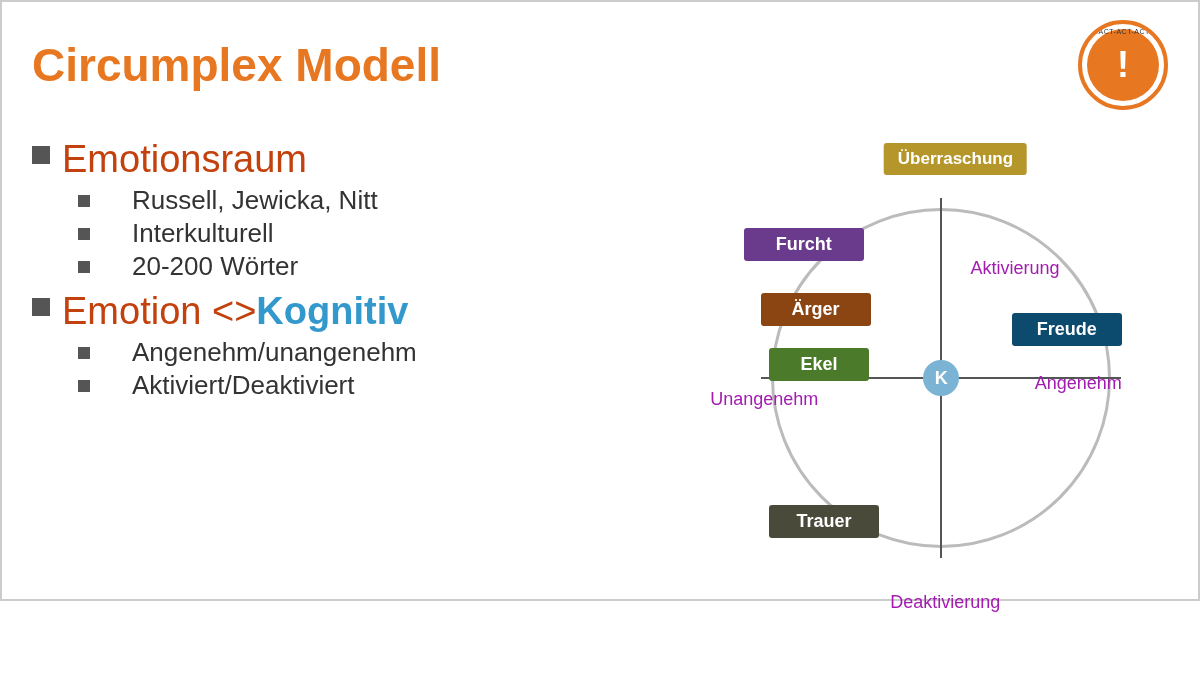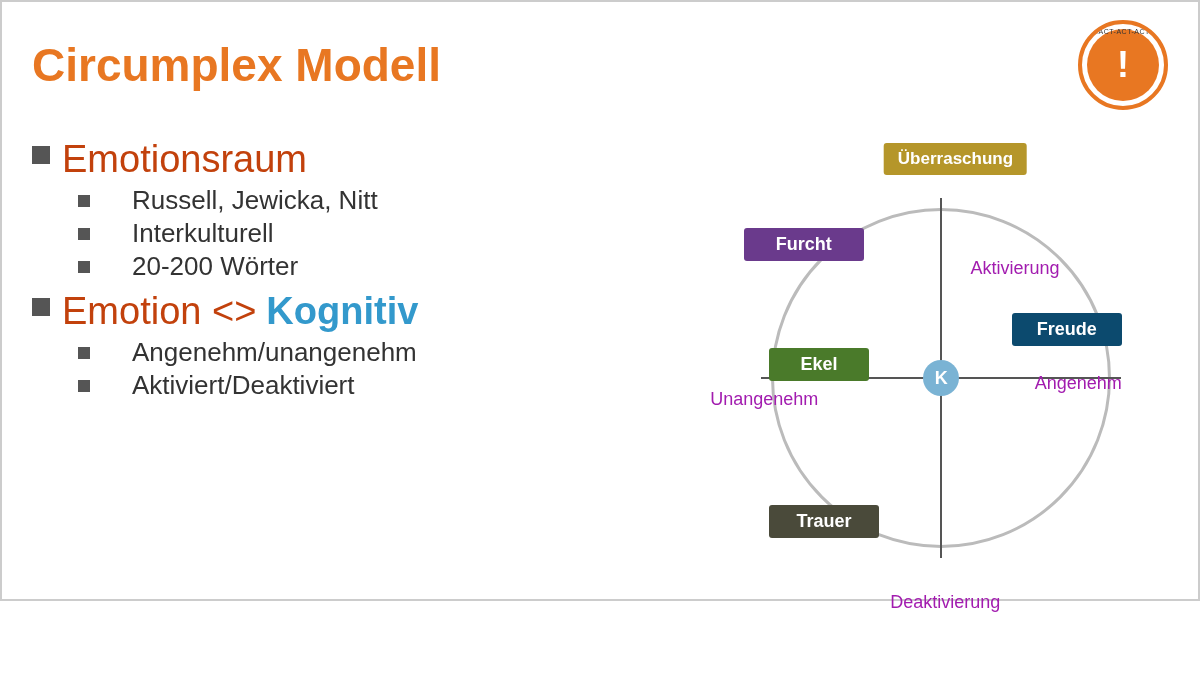--- a/index.html
+++ b/index.html
@@ -124,21 +124,20 @@
       margin-right: 10px;
       flex-shrink: 0;
     }
     .bullet-text-sub {
       font-size: 26px;
       color: #333;
     }
     .emotion-line {
       display: flex;
       align-items: center;
-      gap: 10px;
     }
     .kognitiv-text {
       color: #3399cc;
       font-weight: bold;
       font-size: 38px;
     }
     .right-panel {
       flex: 0 0 45%;
       display: flex;
       align-items: center;
@@ -349,20 +348,23 @@
         <span class="axis-label label-deaktivierung">Deaktivierung</span>
         <span class="axis-label label-angenehm">Angenehm</span>
         <span class="axis-label label-unangenehm">Unangenehm</span>
 
         <div class="emotion-box box-ueberraschung">
           <span>Überraschung</span>
         </div>
         <div class="emotion-box box-furcht">
           <span>Furcht</span>
         </div>
+        <div class="emotion-box box-aerger">
+          <span>Ärger</span>
+        </div>
         <div class="emotion-box box-ekel">
           <span>Ekel</span>
         </div>
         <div class="emotion-box box-trauer">
           <span>Trauer</span>
         </div>
         <div class="emotion-box box-freude">
           <span>Freude</span>
         </div>
 

